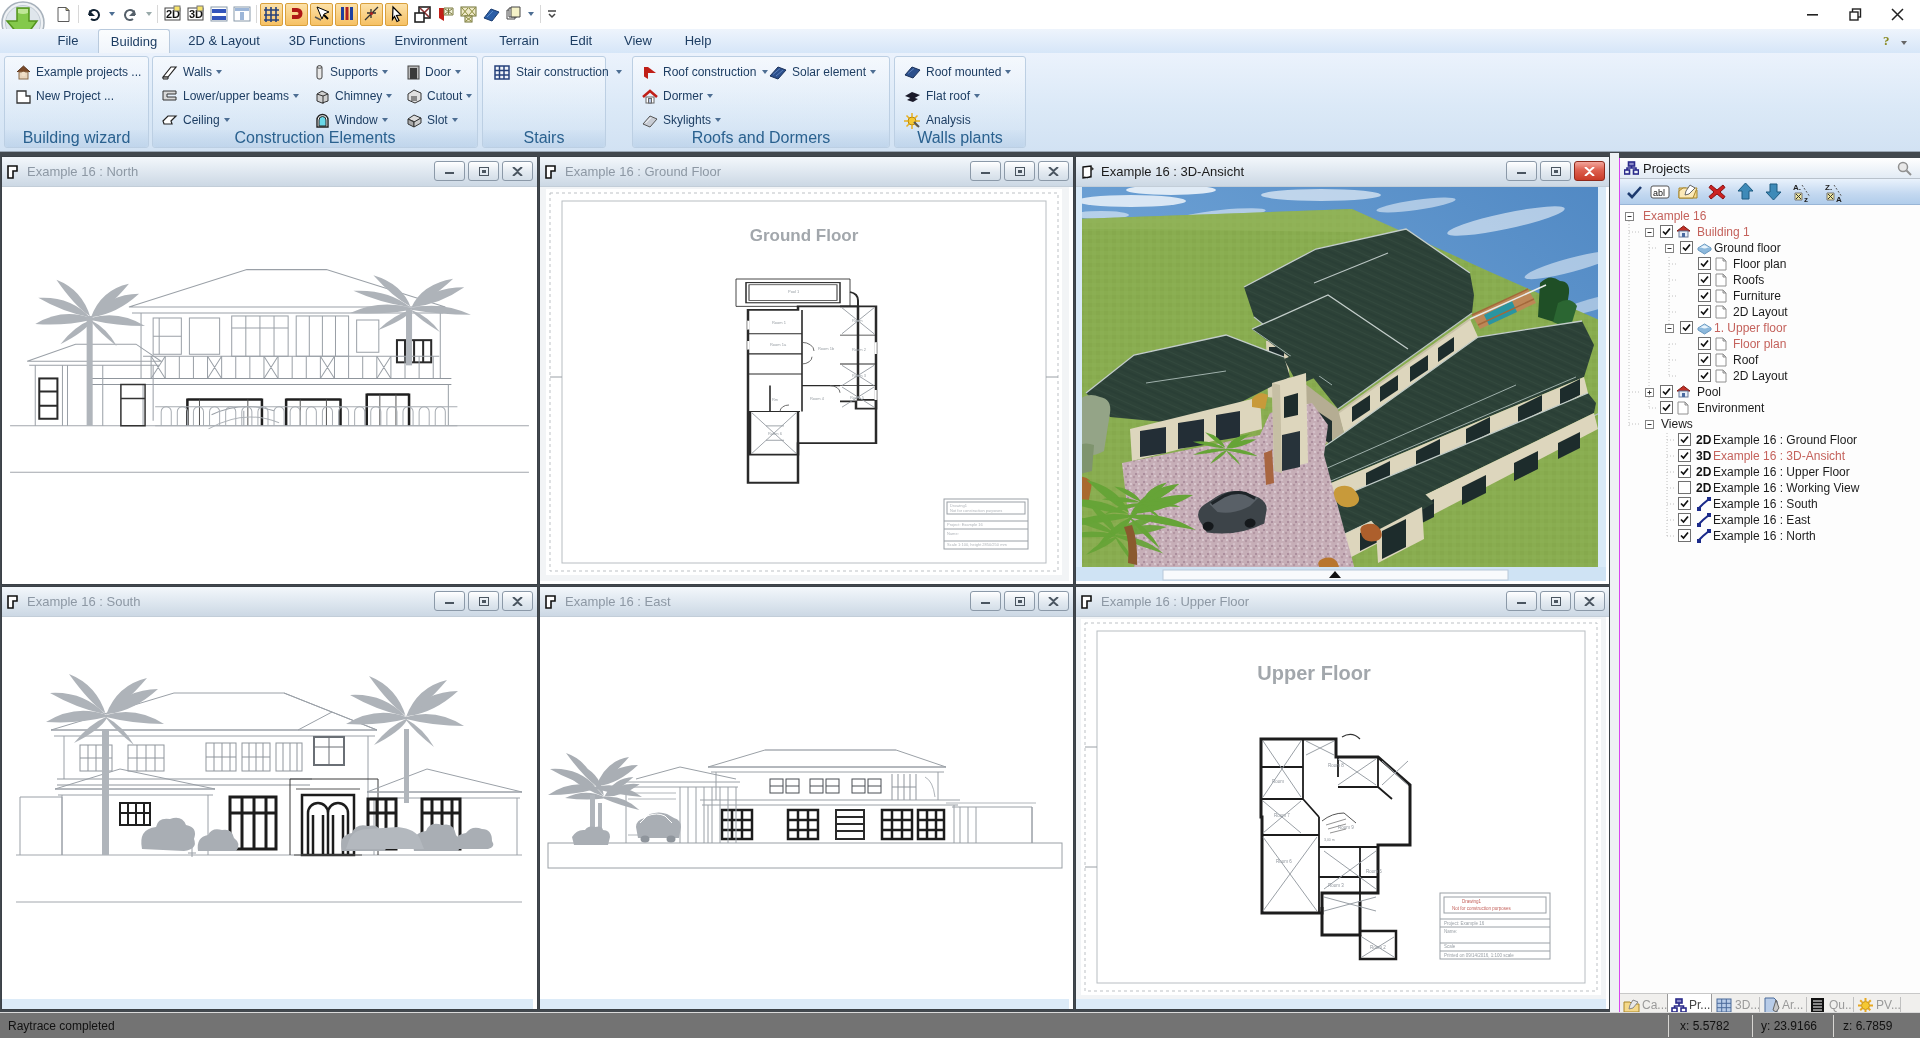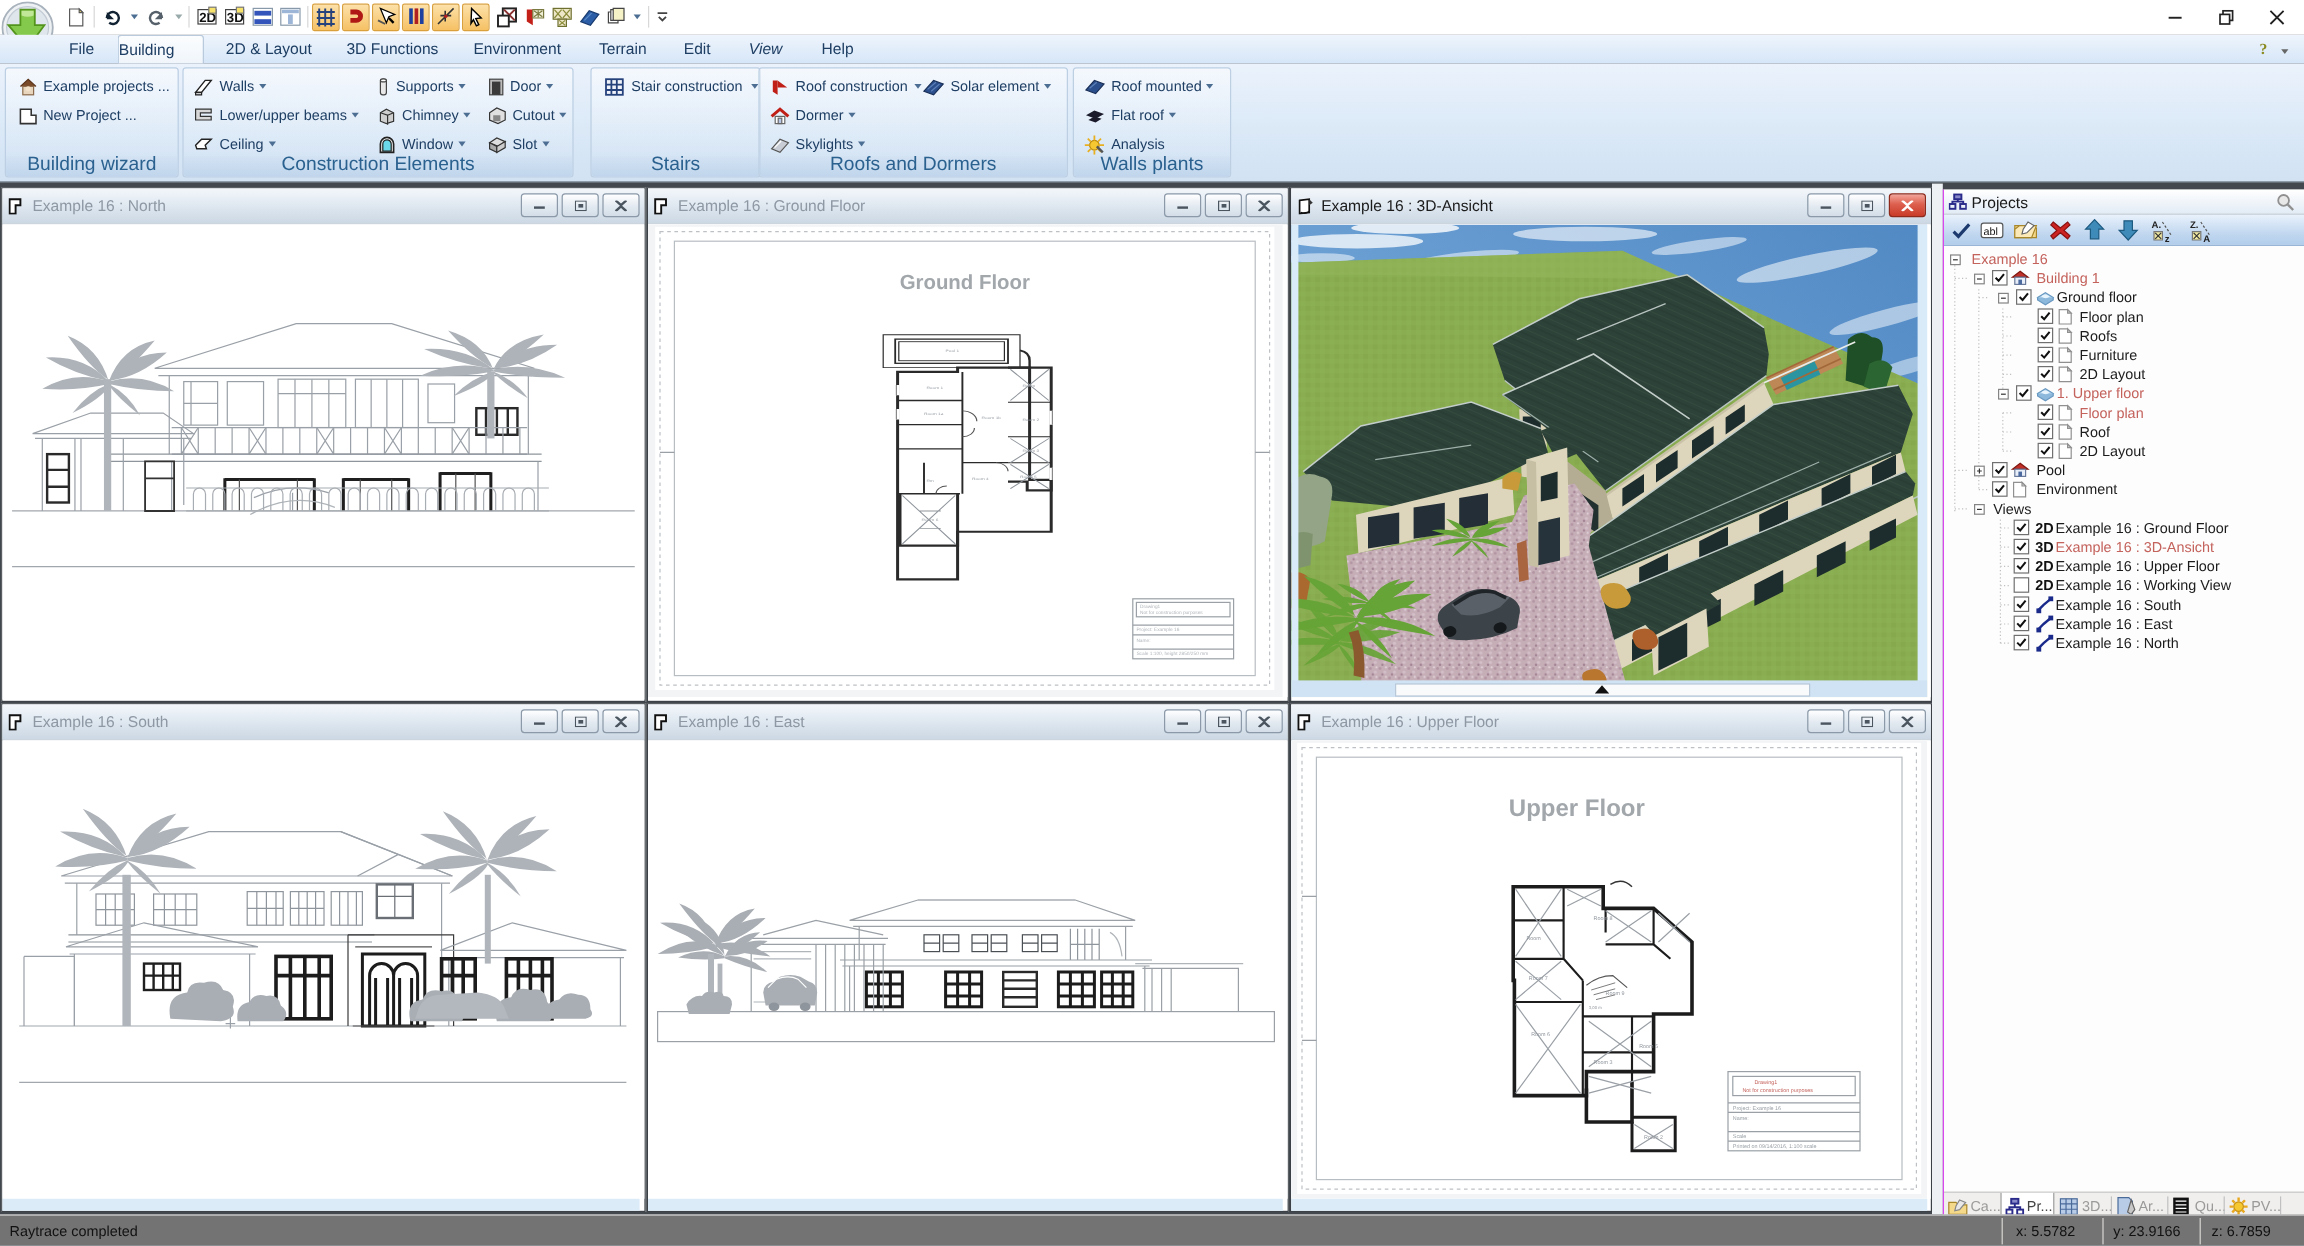--- a/index.html
+++ b/index.html
@@ -11,21 +11,21 @@
 #titlebar { left:0; top:0; width:1920px; height:29px; background:#ffffff; }
 .qat { top:2px; height:24px; display:flex; align-items:center; }
 .qbtn { width:23px; height:23px; display:flex; align-items:center; justify-content:center; border-radius:2px; }
 .qbtn.on { background:linear-gradient(#fce1a9,#f6c164); border:1px solid #d9a03c; }
 .qsep { width:1px; height:18px; background:#d8d8d8; margin:0 3px; }
 .wbtn { top:0; width:45px; height:29px; display:flex; align-items:center; justify-content:center; color:#222; font-size:15px; }
 
 
 #tabrow { left:0; top:29px; width:1920px; height:24px; background:linear-gradient(#eef4fc,#d6e6f8); }
 .tab { position:absolute; top:0; height:24px; line-height:24px; color:#1e3e63; font-size:13px; text-align:center; }
-#tab-active { position:absolute; left:98px; top:0; width:72px; height:24px; background:linear-gradient(#fbfdfe,#f0f5fb); border:1px solid #b9cadd; border-bottom:none; border-radius:3px 3px 0 0; color:#1e3e63; font-size:13px; text-align:left; line-height:24px; }
+#tab-active { position:absolute; left:98px; top:0; width:72px; height:24px; background:linear-gradient(#fbfdfe,#f0f5fb); border:1px solid #b9cadd; border-bottom:none; border-radius:3px 3px 0 0; color:#1e3e63; font-size:13px; text-align:center; line-height:24px; }
 
 
 #ribbon { left:0; top:53px; width:1920px; height:99px; background:linear-gradient(#ebf2fc, #dbe9f7 55%, #d2e2f3); border-bottom:1px solid #9aa7b5; }
 .grp { position:absolute; top:56px; height:92px; border:1px solid #bccfe3; border-radius:3px; background:linear-gradient(rgba(255,255,255,.5), rgba(235,243,251,.25) 60%, rgba(205,223,242,.5)); }
 .grplabel { position:absolute; left:0; right:0; bottom:0; height:17px; line-height:16px; text-align:center; color:#2a618f; font-size:16px; background:linear-gradient(rgba(203,221,240,.25),rgba(186,209,233,.7)); border-radius:0 0 3px 3px; }
 .ritem { position:absolute; height:20px; display:flex; align-items:center; color:#1e3e63; font-size:12px; white-space:nowrap; }
 .ritem svg { margin-right:4px; }
 .car { display:inline-block; width:0; height:0; border-left:3px solid transparent; border-right:3px solid transparent; border-top:4px solid #4d6e93; margin-left:4px; }
 
 
@@ -204,21 +204,21 @@
     </div>
 
 <div class="abs" id="tabrow"></div>
 <div class="tab" style="left:44px;width:48px;top:29px;">File</div>
 <div id="tab-active" style="top:29px;">Building</div>
 <div class="tab" style="left:178px;width:92px;top:29px;">2D &amp; Layout</div>
 <div class="tab" style="left:282px;width:90px;top:29px;">3D Functions</div>
 <div class="tab" style="left:388px;width:86px;top:29px;">Environment</div>
 <div class="tab" style="left:489px;width:60px;top:29px;">Terrain</div>
 <div class="tab" style="left:560px;width:42px;top:29px;">Edit</div>
-<div class="tab" style="left:614px;width:48px;top:29px;font-style:italic;">View</div>
+<div class="tab" style="left:614px;width:48px;top:29px;">View</div>
 <div class="tab" style="left:674px;width:48px;top:29px;">Help</div>
 <div class="tab" style="left:1880px;width:30px;top:29px;"><svg width="14" height="15" style="vertical-align:-3px">
         <text x="0" y="12" font-size="13" font-weight="bold" fill="#8a8a20" font-family="Liberation Serif">?</text>
       </svg> <span style="display:inline-block;width:0;height:0;border-left:3px solid transparent;border-right:3px solid transparent;border-top:4px solid #666;"></span></div>
 
 <div class="abs" id="ribbon"></div>
 <div class="grp" style="left:4px;width:145px;">
   <div class="ritem" style="left:10px;top:5px"><svg width="17" height="17">
           <path d="M2 8 L8.5 2 L15 8" fill="#7a4a28" stroke="#59331a"></path>
           <rect x="4" y="8" width="9" height="7" fill="#e8d5bd" stroke="#8a6a4a"></rect>
@@ -260,21 +260,21 @@
           <path d="M2 6 l6-4 7 3 v7 l-6 3 -7-3z" fill="#e0e0e0" stroke="#333"></path>
           <path d="M5 8 h6 v5 h-6z" fill="#888"></path>
         </svg>Cutout<span class="car"></span></div>
   <div class="ritem" style="left:253px;top:53px"><svg width="17" height="17">
           <path d="M2 7 l6-4 7 3 -6 4z" fill="#ddd" stroke="#333"></path>
           <path d="M2 7 l6 3 v5 l-6-3z" fill="#aaa" stroke="#333"></path>
           <path d="M8 10 l7-4 v5 l-7 4z" fill="#ccc" stroke="#333"></path>
         </svg>Slot<span class="car"></span></div>
   <div class="grplabel">Construction Elements</div>
 </div>
-<div class="grp" style="left:492px;width:142px;">
+<div class="grp" style="left:482px;width:124px;">
   <div class="ritem" style="left:10px;top:5px"><svg width="19" height="17">
           <g stroke="#26427c" stroke-width="1.5" fill="none">
             <rect x="2" y="2" width="14" height="13" fill="#f0f4fa"></rect>
             <path d="M6.5 2 v13 M11 2 v13 M2 6.5 h14 M2 11 h14"></path>
           </g>
         </svg>Stair construction<span class="car" style="margin-left:7px"></span></div>
   <div class="grplabel">Stairs</div>
 </div>
 <div class="grp" style="left:632px;width:258px;">
   <div class="ritem" style="left:8px;top:5px"><svg width="18" height="17">

